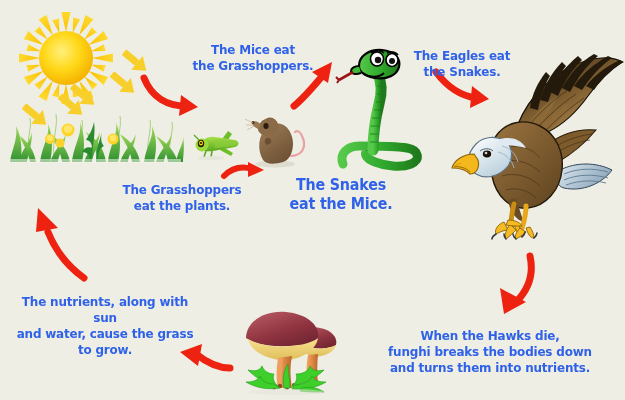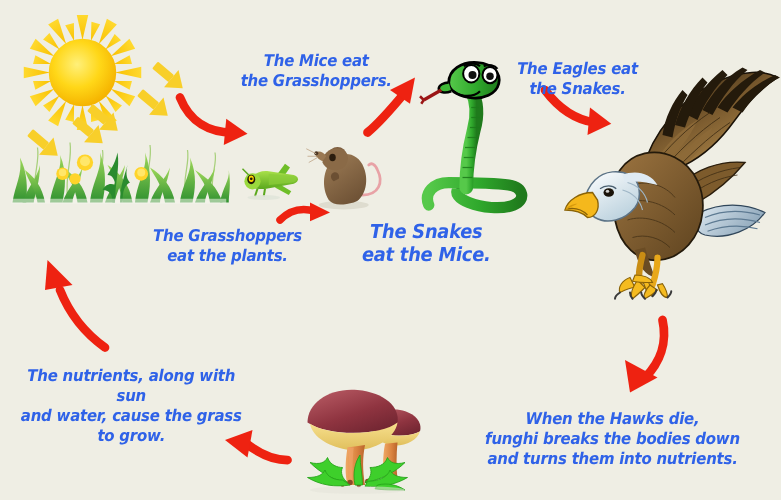--- a/index.html
+++ b/index.html
@@ -7,21 +7,20 @@
     padding: 0;
     background: #ffffff;
   }
   #stage {
     position: relative;
     width: 625px;
     height: 400px;
     background: #efeee4;
     overflow: hidden;
     font-family: "DejaVu Sans", sans-serif;
-    font-style: italic;
   }
   .cap {
     position: absolute;
     color: #2f62e8;
     font-family: "DejaVu Sans", sans-serif;
     font-weight: bold;
     font-size: 13px;
     line-height: 16px;
     text-align: center;
     white-space: pre-line;

